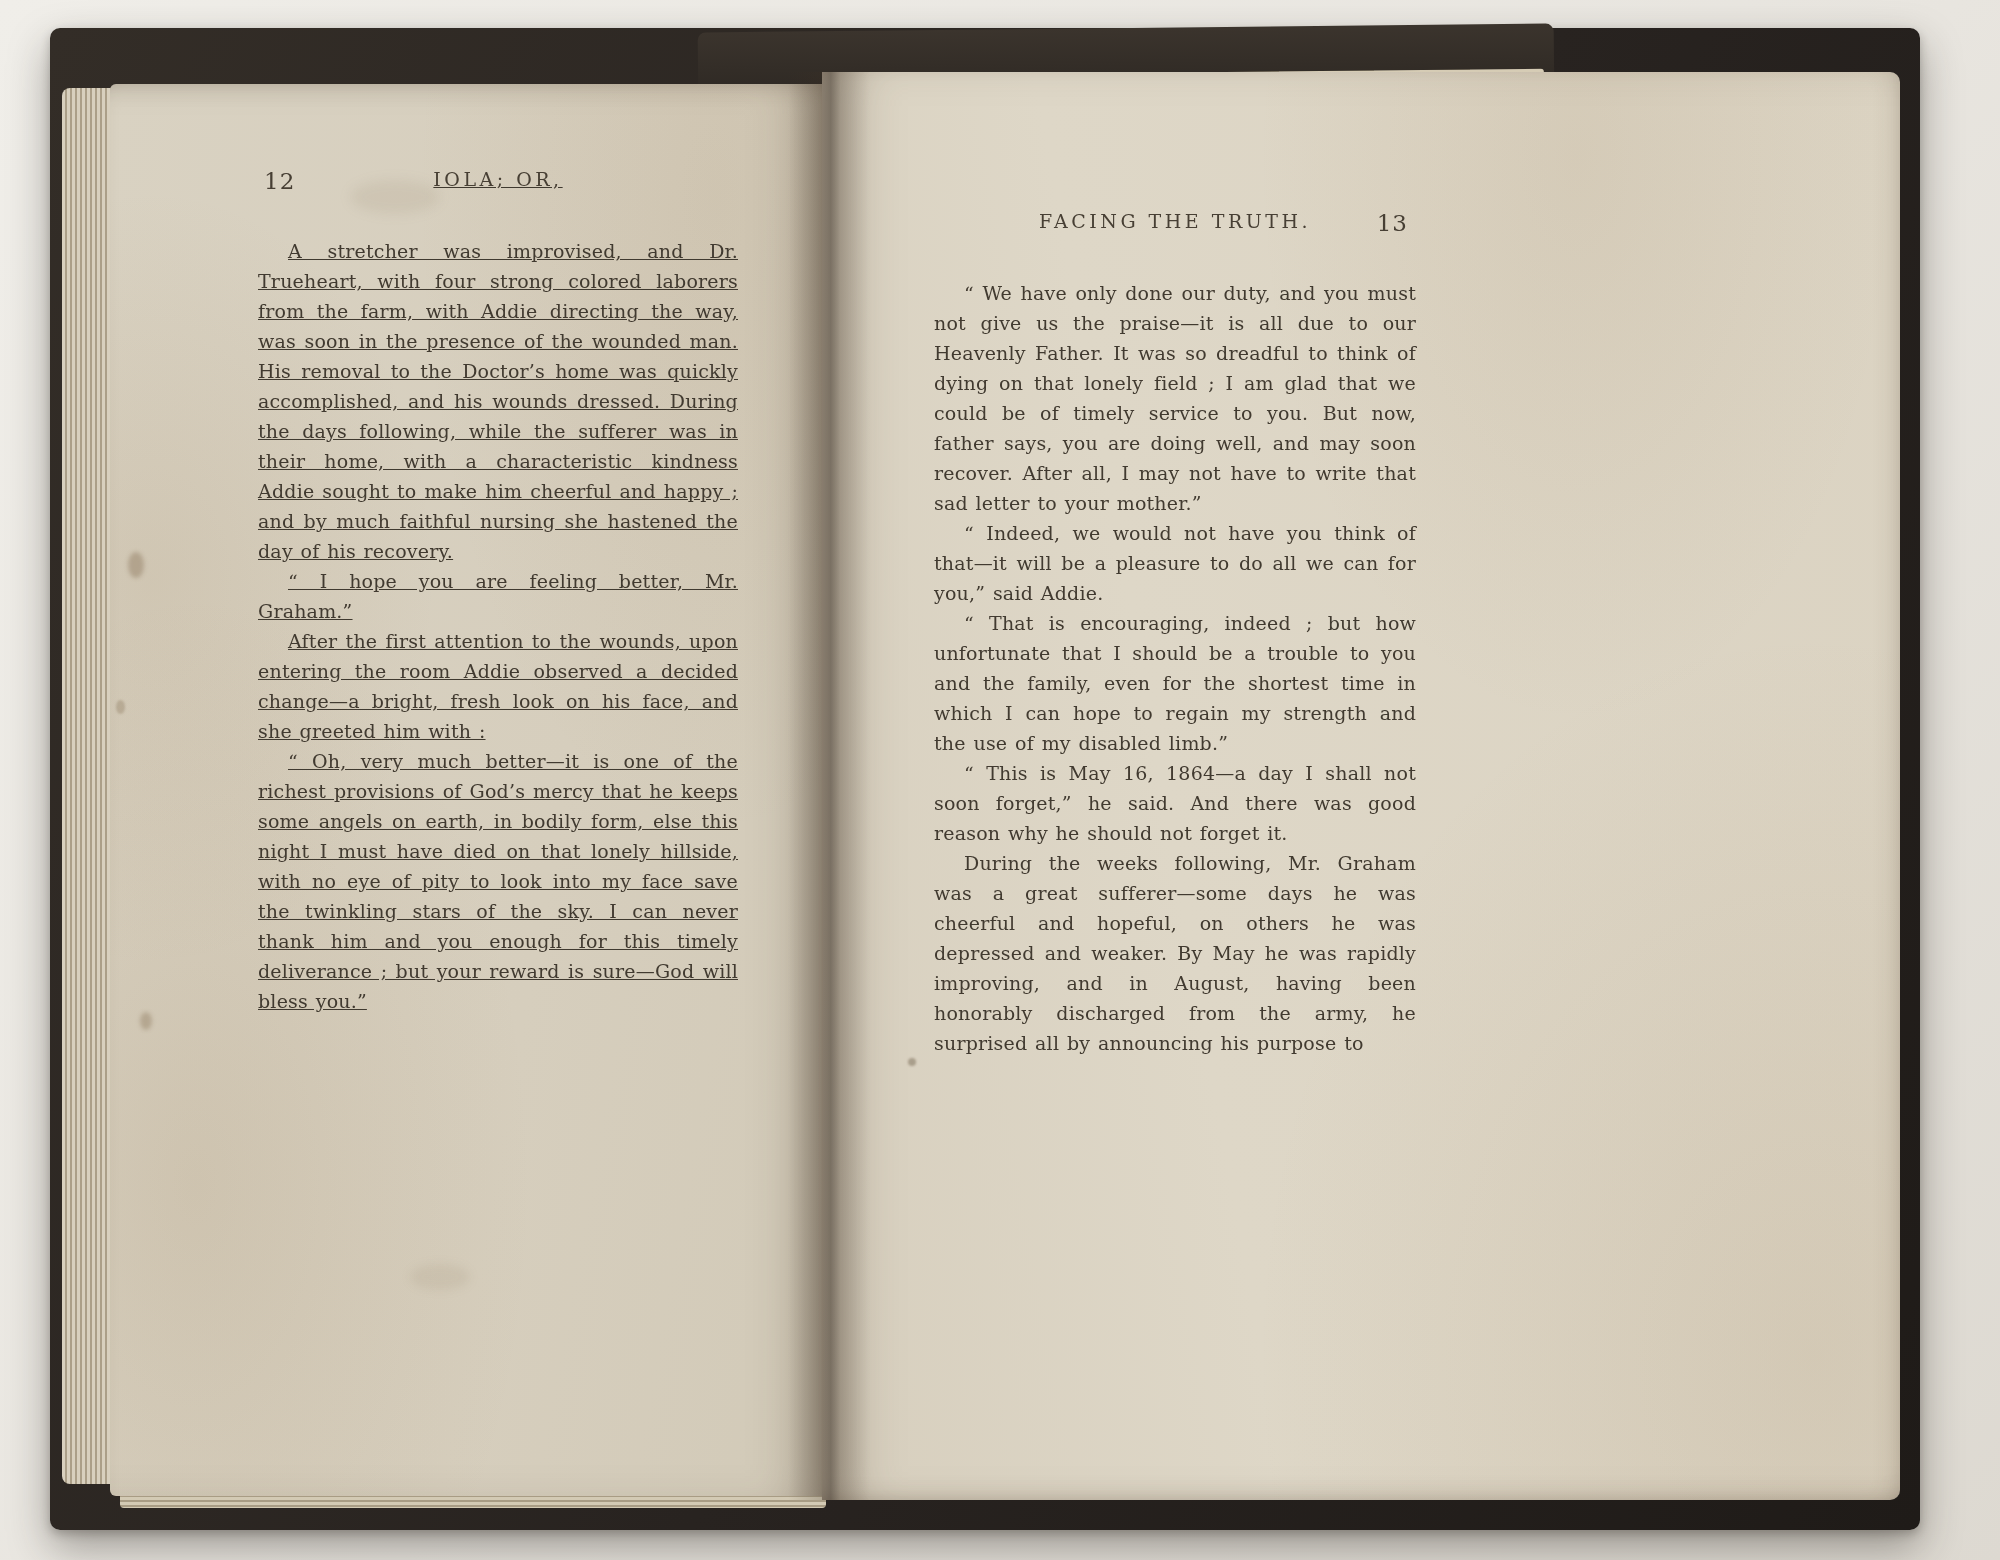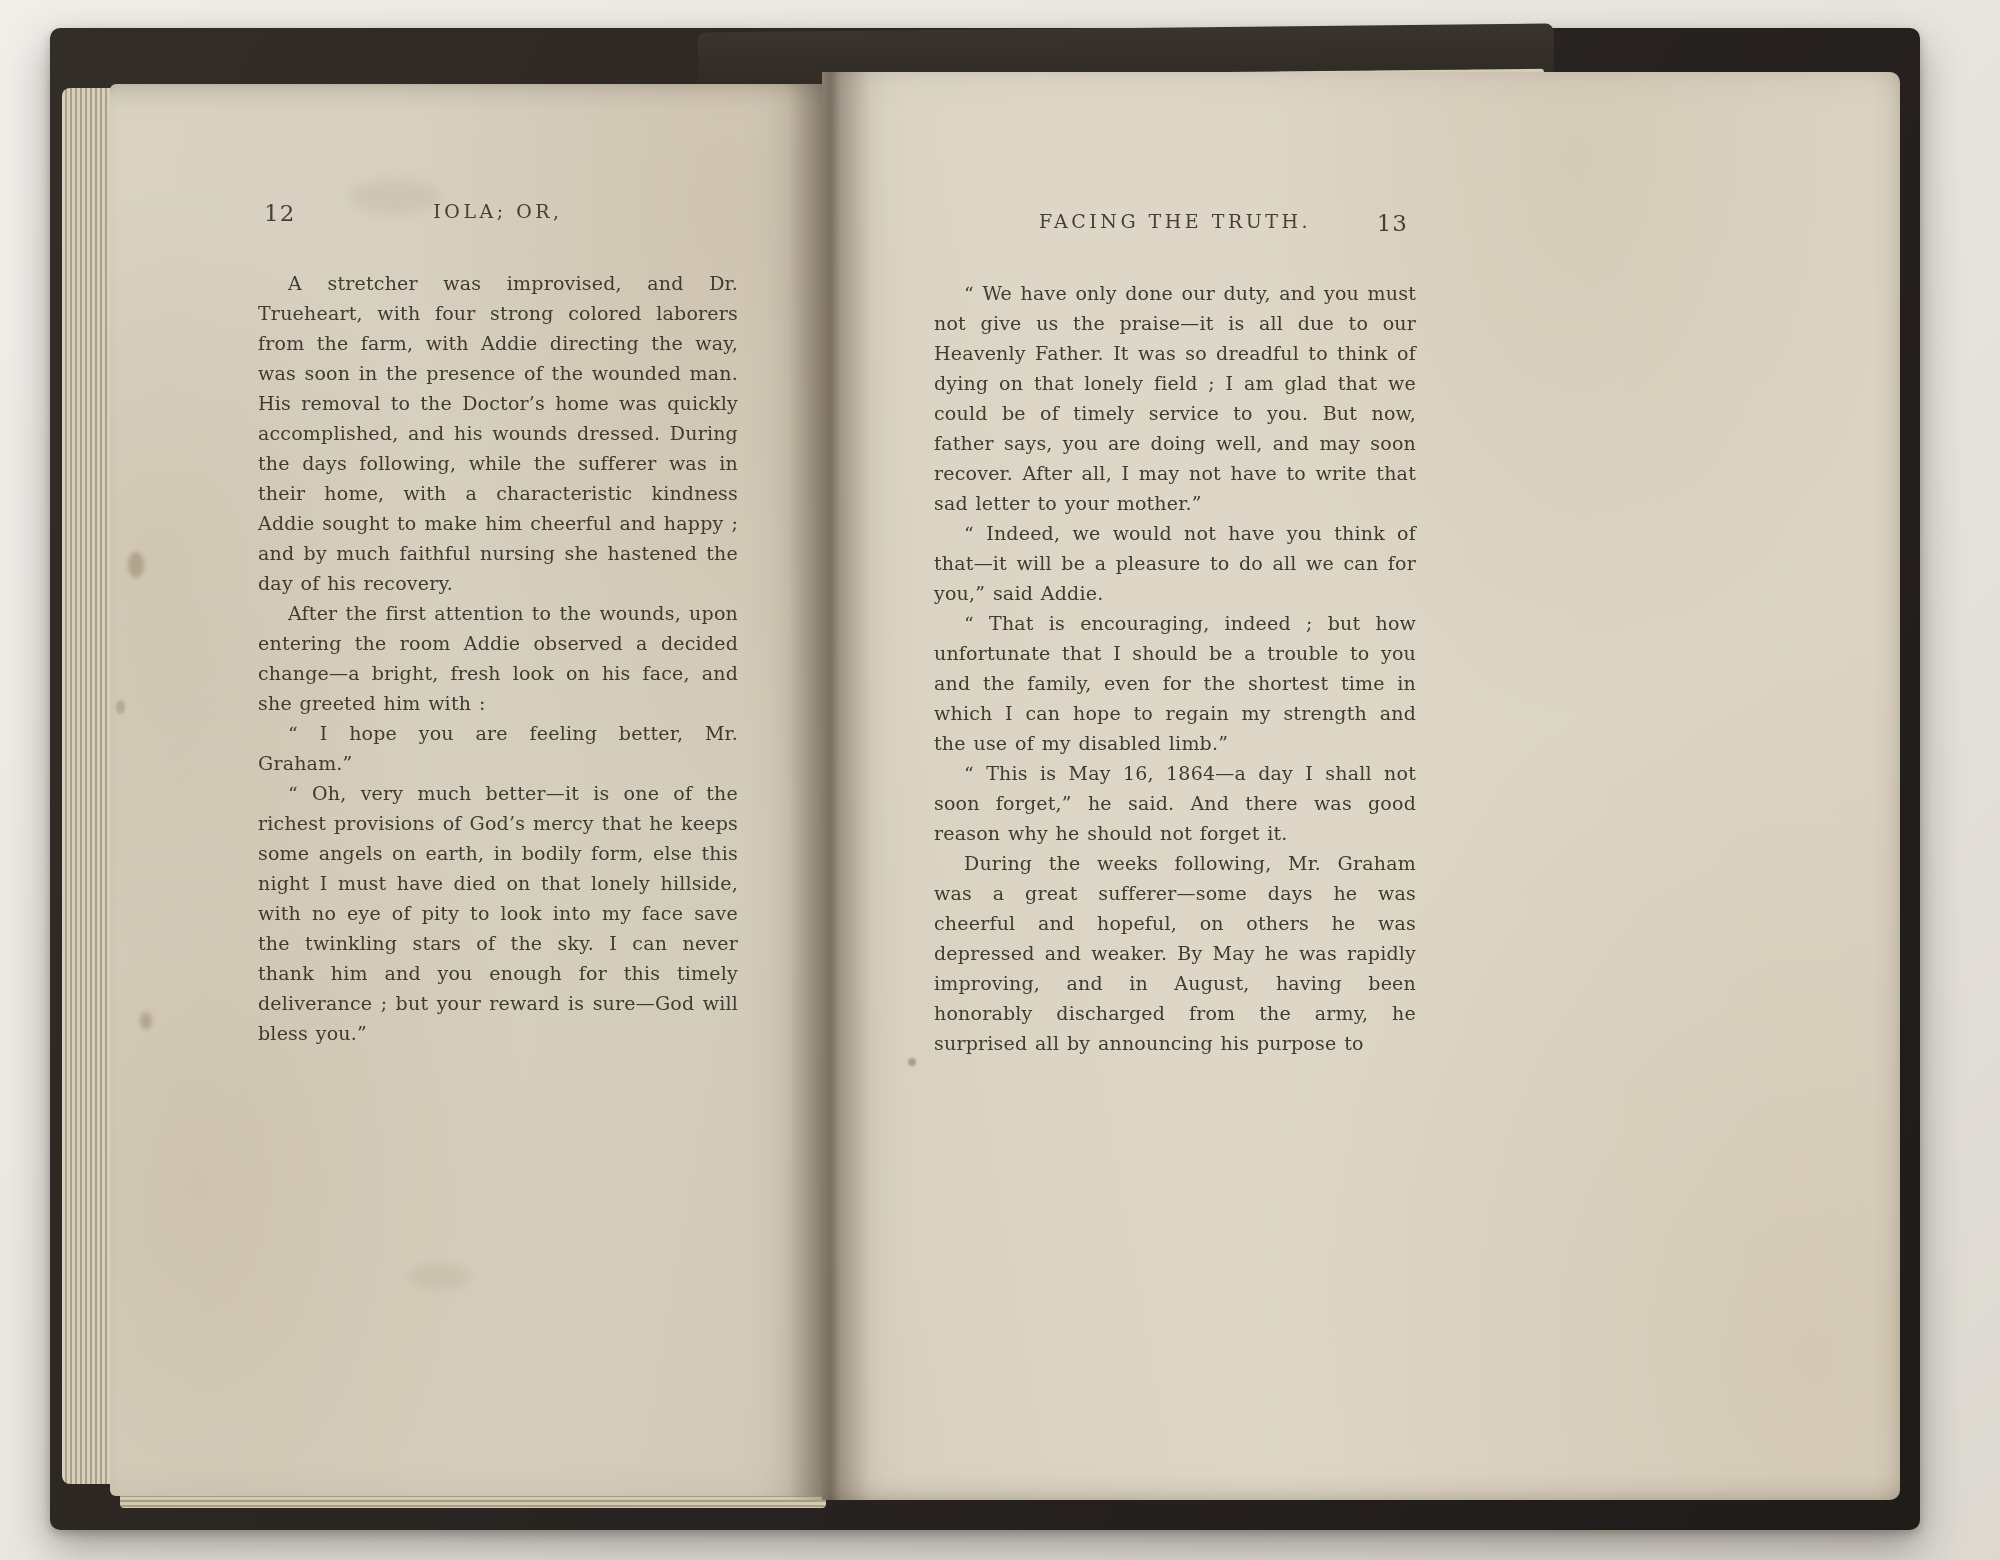--- a/index.html
+++ b/index.html
@@ -62,21 +62,21 @@
       linear-gradient(80deg, #d7cfbe 0%, #ded7c7 35%, #dbd3c2 100%);
     border-radius: 0 10px 10px 0;
     box-shadow: inset 52px 0 60px -38px rgba(72,56,40,0.55), inset -18px 0 28px -20px rgba(72,56,40,0.3), inset 0 -16px 26px -20px rgba(72,56,40,0.3);
   }
   .gutter-shadow {
     position: absolute; left: 738px; top: 44px; width: 82px; height: 1428px;
     background: linear-gradient(to right, rgba(60,48,36,0) 0%, rgba(60,48,36,0.22) 40%, rgba(42,33,25,0.38) 52%, rgba(60,48,36,0.18) 64%, rgba(60,48,36,0) 100%);
     pointer-events: none; z-index: 4;
   }
 
-  .page-inner-left  { padding: 116px 84px 0 148px; }
+  .page-inner-left  { padding: 84px 84px 0 148px; text-decoration: underline; }
   .page-inner-right { padding: 138px 0 0 112px; width: 482px; }
 
   .header-row {
     position: relative; height: 32px; margin-bottom: 36px;
     font-size: 23px; color: #473f34;
   }
   .header-row .page-num { position: absolute; top: 0; letter-spacing: 1px; }
   .page-num.pos-left  { left: 6px; }
   .page-num.pos-right { right: 8px; }
   .running-title {
@@ -122,22 +122,22 @@
     <div class="stain s4"></div>
     <div class="stain s6"></div>
 
     <div class="page-inner-left">
       <div class="header-row">
         <span class="page-num pos-left">12</span>
         <span class="running-title">IOLA; OR,</span>
       </div>
       <div class="page-text">
           <p>A stretcher was improvised, and Dr. Trueheart, with four strong colored laborers from the farm, with Addie directing the way, was soon in the presence of the wounded man.  His removal to the Doctor’s home was quickly accomplished, and his wounds dressed.  During the days following, while the sufferer was in their home, with a characteristic kindness Addie sought to make him cheerful and happy ; and by much faithful nursing she hastened the day of his recovery.</p>
+          <p>“ I hope you are feeling better, Mr. Graham.”</p>
           <p>After the first attention to the wounds, upon entering the room Addie observed a decided change—a bright, fresh look on his face, and she greeted him with :</p>
-          <p>“ I hope you are feeling better, Mr. Graham.”</p>
           <p>“ Oh, very much better—it is one of the richest provisions of God’s mercy that he keeps some angels on earth, in bodily form, else this night I must have died on that lonely hillside, with no eye of pity to look into my face save the twinkling stars of the sky.  I can never thank him and you enough for this timely deliverance ; but your reward is sure—God will bless you.”</p>
         </div>
     </div>
   </div>
 
   <div class="page page-right">
     <div class="stain s5"></div>
 
     <div class="page-inner-right">
       <div class="header-row">

